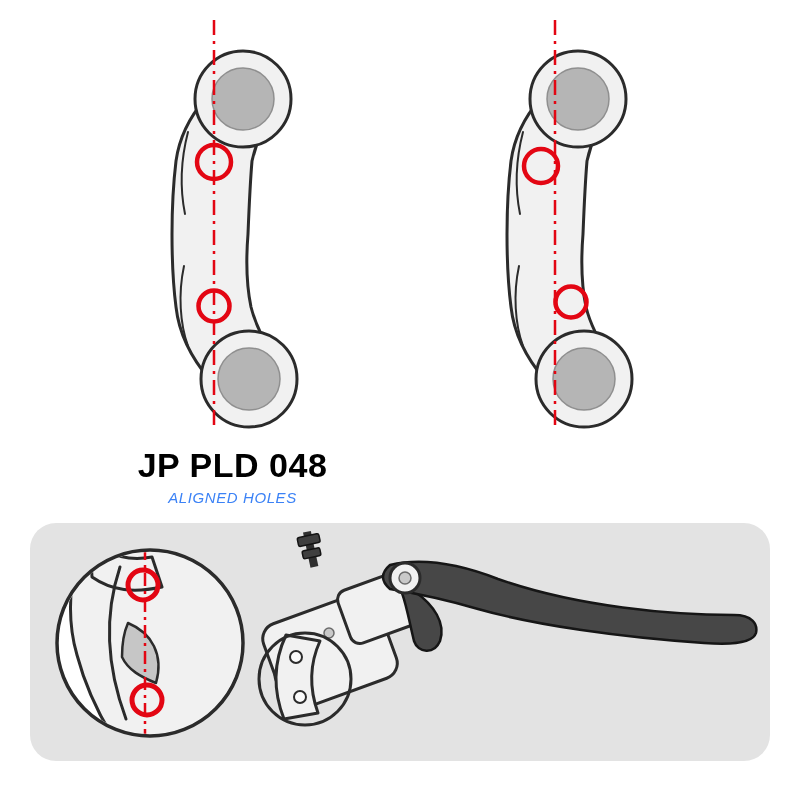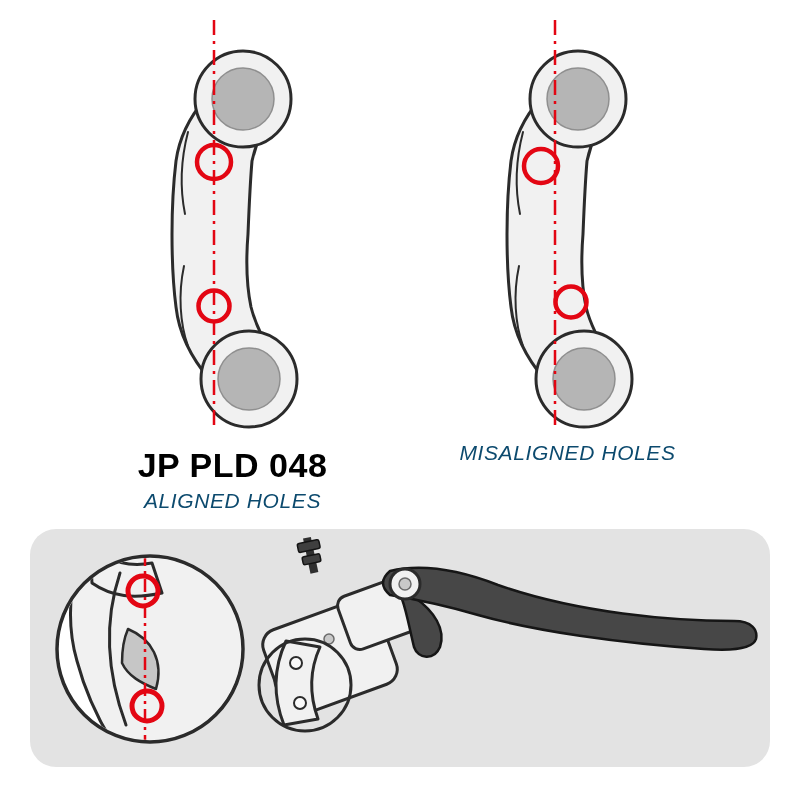--- a/index.html
+++ b/index.html
@@ -9,22 +9,22 @@
     -webkit-font-smoothing:antialiased;
   }
   .diagrams-row { display:flex; justify-content:center; gap:35px; padding-top:14px; }
   figure { margin:0; width:300px; display:flex; flex-direction:column; align-items:center; }
   .bracket-svg { width:230px; height:420px; display:block; }
   .product-title {
     font-size:34px; font-weight:800; letter-spacing:0.5px; color:#000;
     margin-top:14px; text-align:center; line-height:1;
   }
   .product-subtitle {
-    font-size:21px; font-style:italic; font-weight:500; letter-spacing:0.6px;
-    color:#0c4a6e; margin-top:8px; text-align:center; line-height:1;
+    font-size:15px; font-style:italic; font-weight:500; letter-spacing:0.6px;
+    color:#3b82f6; margin-top:8px; text-align:center; line-height:1;
   }
   .panel {
     width:740px; height:238px; margin:18px auto 0;
     background:var(--panel-gray,#e3e3e3); border-radius:26px; overflow:hidden;
   }
   .panel svg { display:block; width:740px; height:236px; }
 
   
   .part   { fill:#f1f1f1; stroke:#2b2b2b; stroke-width:3; stroke-linejoin:round; }
   .contour{ fill:none; stroke:#2b2b2b; stroke-width:2; stroke-linecap:round; }
@@ -77,21 +77,20 @@
       <path class="contour" d="M 66,252 C 60,280 62,310 70,332"></path>
       <circle class="part" cx="125" cy="85" r="48"></circle>
       <circle class="boss-inner" cx="125" cy="85" r="31"></circle>
       <circle class="part" cx="131" cy="365" r="48"></circle>
       <circle class="boss-inner" cx="131" cy="365" r="31"></circle>
       <path class="center-line" d="M 102,6 L 102,414"></path>
       <circle class="hole-ring" cx="88" cy="152" r="17"></circle>
       <circle class="hole-ring" cx="118" cy="288" r="15.5"></circle>
     </svg>
     <figcaption>
-      <div class="product-subtitle">MISALIGNED HOLES</div>
     </figcaption>
   </figure>
 
 </div>
 
 <div class="panel">
   <svg viewBox="0 0 740 236">
     <defs>
       <clipPath id="magClip">
           <circle cx="120" cy="120" r="91"></circle>

